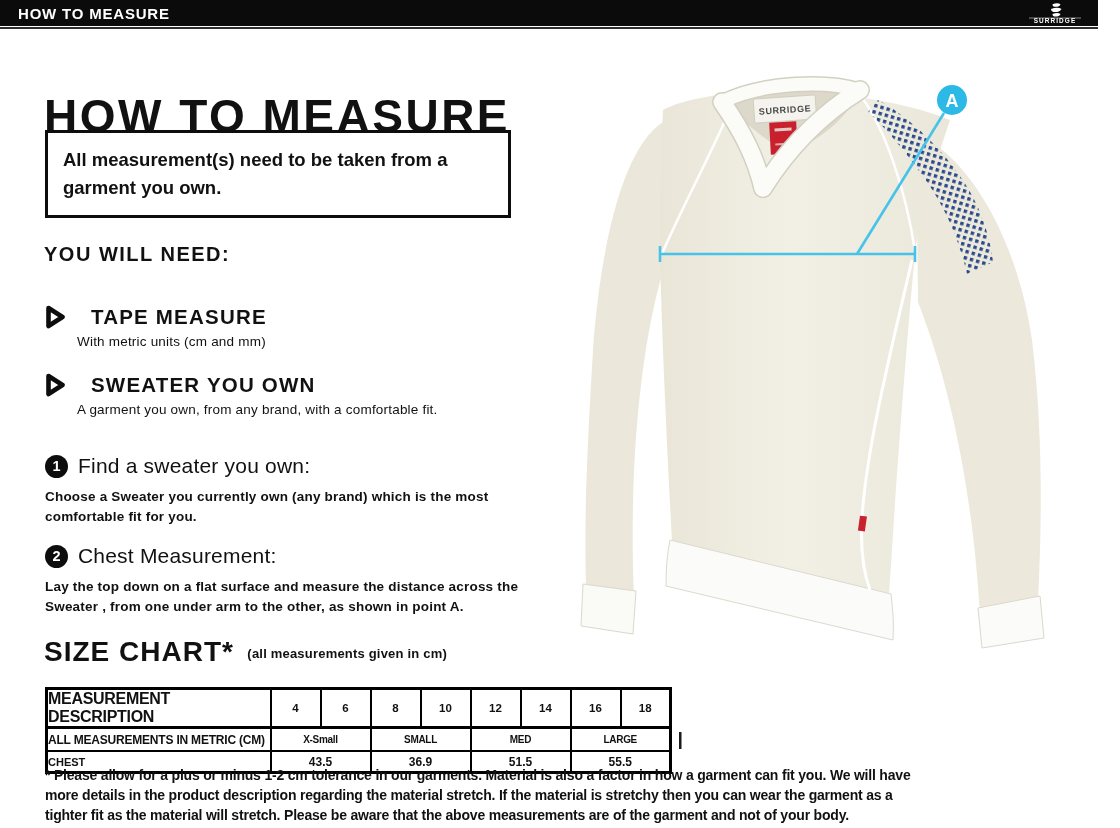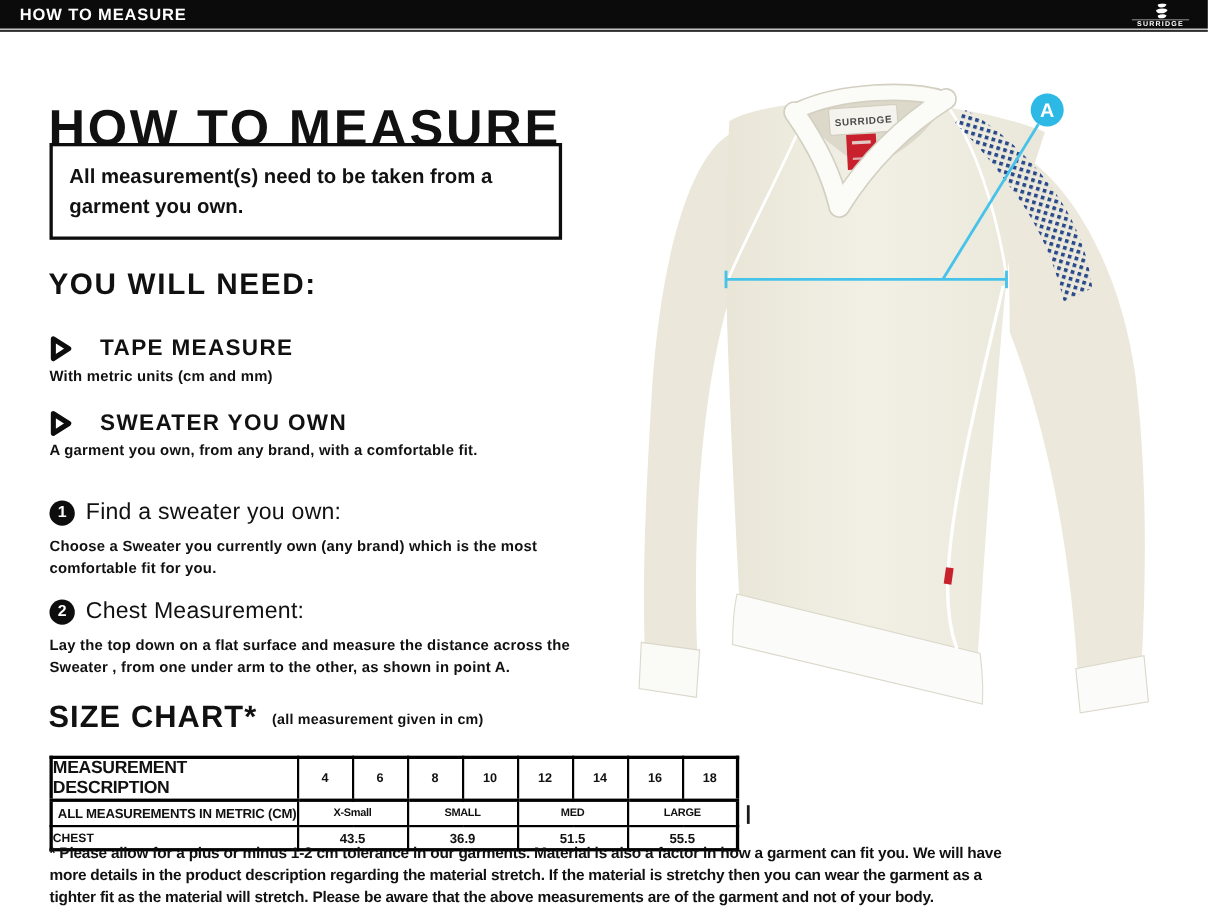--- a/index.html
+++ b/index.html
@@ -22,28 +22,28 @@
   
   .page-title{
     position:absolute;left:44px;top:62px;font-size:46px;font-weight:700;
     letter-spacing:2.5px;line-height:1;white-space:nowrap;
   }
   .notice{
     position:absolute;left:45px;top:130px;width:430px;border:3px solid #0d0d0d;
     padding:13px 15px;font-size:18.5px;font-weight:700;line-height:28px;
   }
   .ywn{
-    position:absolute;left:44px;top:243px;font-size:27px;font-weight:700;
+    position:absolute;left:44px;top:243px;font-size:20px;font-weight:700;
     letter-spacing:1.5px;margin:0;white-space:nowrap;
   }
 
   .need{position:absolute;left:45px;}
   .need-head{display:flex;align-items:center;gap:25px;}
   .need-title{font-size:20.5px;font-weight:700;letter-spacing:1.2px;white-space:nowrap;}
-  .need-sub{font-size:13.5px;font-weight:700;letter-spacing:0.2px;margin-top:5px;white-space:nowrap;}
+  .need-sub{font-size:13.5px;font-weight:400;letter-spacing:0.2px;margin-top:5px;white-space:nowrap;margin-left:32px;}
 
   .step{position:absolute;left:45px;}
   .step-head{display:flex;align-items:center;gap:10px;}
   .step-badge{
     width:23px;height:23px;border-radius:50%;background:#0d0d0d;color:#fff;
     font-size:14.5px;font-weight:700;display:flex;align-items:center;justify-content:center;
   }
   .step-title{font-size:21px;font-weight:400;letter-spacing:0.2px;white-space:nowrap;}
   .step-desc{
     font-size:13.5px;font-weight:700;line-height:19.5px;letter-spacing:0.2px;
@@ -55,21 +55,21 @@
   .sc-sub{font-size:13px;font-weight:700;display:inline-block;margin-left:9px;position:relative;top:-3px;letter-spacing:0.2px;}
 
   
   table.size{
     position:absolute;left:45px;top:687px;border-collapse:collapse;
     border:3px solid #000;table-layout:fixed;
   }
   table.size td{border:2px solid #000;padding:0;vertical-align:middle;font-weight:700;}
   td.gstart{border-left-width:3px;}
   tr.r1 td{height:22px;}
-  tr.r2 td{height:21px;border-top-width:3px;text-align:right;}
+  tr.r2 td{height:21px;border-top-width:3px;}
   tr.r3 td{height:19px;}
   .cell-label{padding-left:4px;text-align:left;}
   tr.r1 .cell-label{font-size:16px;letter-spacing:-0.3px;}
   tr.r1 .cell-size{font-size:11.5px;text-align:center;}
   tr.r2 .cell-label{font-size:12px;letter-spacing:-0.2px;}
   tr.r2 .cell-group{font-size:10px;text-align:center;letter-spacing:-0.3px;}
   tr.r3 .cell-label{font-size:11px;}
   tr.r3 .cell-val{font-size:12px;text-align:center;}
 
   .footnote{position:absolute;left:45px;top:765px;}
@@ -139,21 +139,21 @@
 <div class="step" style="top:544px;">
   <div class="step-head">
     <div class="step-badge">2</div>
     <span class="step-title">Chest Measurement:</span>
   </div>
   <div class="step-desc">Lay the top down on a flat surface and measure the distance across the Sweater , from one under arm to the other, as shown in point A.</div>
 </div>
 
 <div class="sc-head">
   <span class="sc-title">SIZE CHART*</span>
-  <span class="sc-sub">(all measurement given in cm)</span>
+  <span class="sc-sub">(all measurements given in cm)</span>
 </div>
 
 <table class="size">
   <colgroup>
     <col style="width:224px;">
     <col style="width:50px;">
       <col style="width:50px;">
       <col style="width:50px;">
       <col style="width:50px;">
     <col style="width:50px;">

